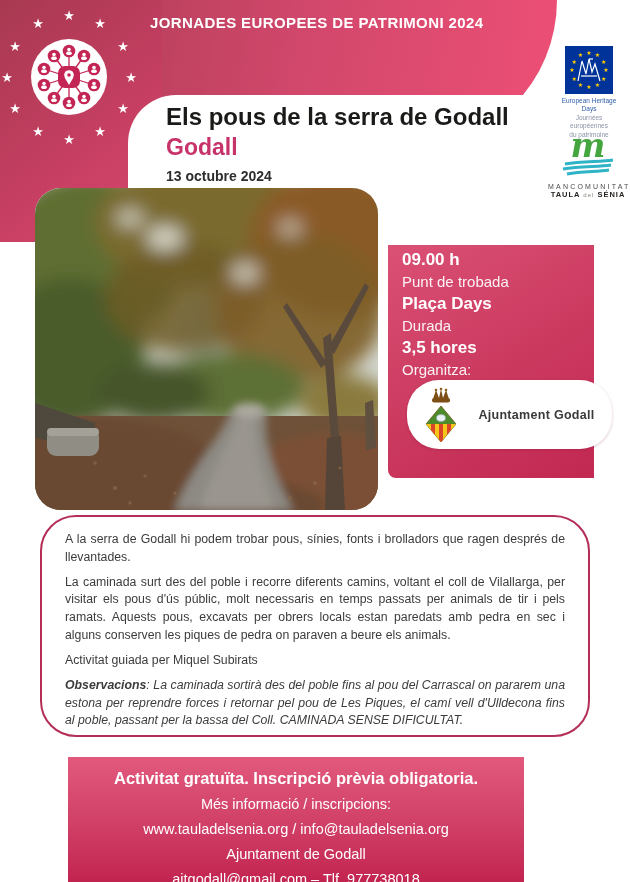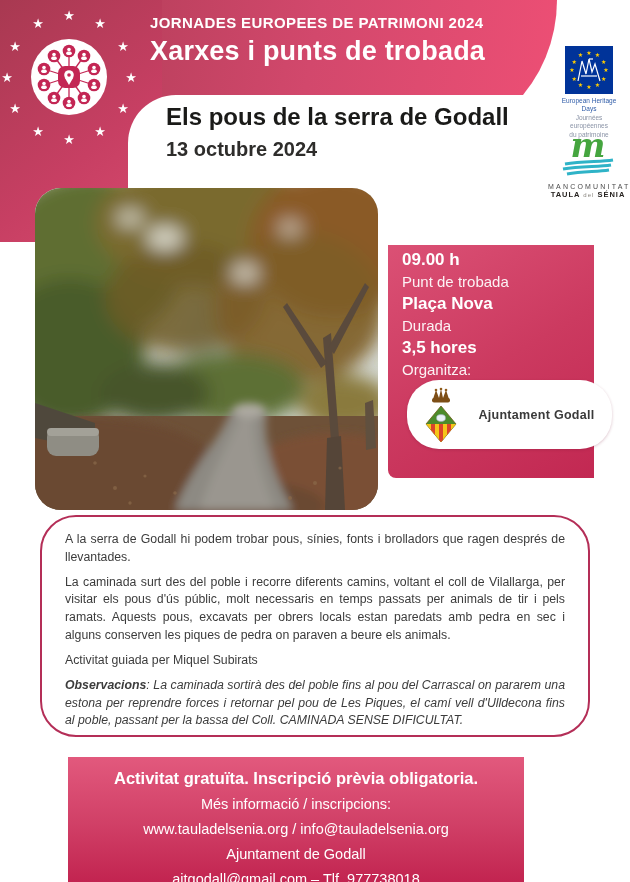--- a/index.html
+++ b/index.html
@@ -28,21 +28,21 @@
   }
   
   .medallion{position:absolute;left:0;top:0;width:142px;height:162px;z-index:2;}
   
   .title-panel{
     position:absolute;left:128px;top:95px;width:502px;height:150px;z-index:5;
     background:#ffffff;border-radius:48px 0 0 0;padding:8px 0 0 38px;box-sizing:border-box;
   }
   .event-title{margin:0;font-size:24px;line-height:1.15;font-weight:bold;color:#1a1a18;}
   .event-place{margin:3px 0 0;font-size:23px;font-weight:bold;color:#c8326a;}
-  .event-date{margin:7px 0 0;font-size:20px;font-weight:bold;color:#2e2d2b;}
+  .event-date{margin:7px 0 0;font-size:14px;font-weight:bold;color:#2e2d2b;}
   
   .eu-logo{position:absolute;left:556px;top:46px;width:66px;z-index:10;text-align:center;}
   .eu-square{display:block;margin:0 auto;}
   .eu-cap1{font-size:6.5px;color:#2f5ca8;margin-top:3px;line-height:1.3;}
   .eu-cap2{font-size:6.5px;color:#8a93a6;line-height:1.3;}
   .manco{position:absolute;left:548px;top:130px;width:80px;z-index:10;text-align:center;}
   .manco-name{font-size:7px;letter-spacing:2.2px;color:#4a4a4a;margin-top:1px;white-space:nowrap;}
   .manco-taula{font-size:7.5px;font-weight:bold;color:#26221f;letter-spacing:1px;white-space:nowrap;}
   .manco-del{font-size:6px;font-weight:normal;color:#8a867f;}
   
@@ -160,24 +160,24 @@
     </g>
     <g>
       <rect x="58" y="66" width="22" height="22" rx="7" fill="#c32654"></rect>
       <circle cx="69" cy="75" r="4.8" fill="#ffffff"></circle>
       <polygon points="64.6,77.5 73.4,77.5 69,85" fill="#ffffff"></polygon>
       <circle cx="69" cy="75" r="1.8" fill="#c32654"></circle>
     </g>
   </svg>
 
   <div class="kicker">JORNADES EUROPEES DE PATRIMONI 2024</div>
-  <div class="header-title">Xarxes i punts de trobada</div>
 
   <div class="title-panel">
     <h1 class="event-title">Els pous de la serra de Godall</h1>
+    <h2 class="event-place">Godall</h2>
     <h3 class="event-date">13 octubre 2024</h3>
   </div>
 
   <div class="eu-logo">
     <svg class="eu-square" width="48" height="48" viewBox="0 0 48 48">
       <rect width="48" height="48" fill="#003399"></rect>
       <g fill="#ffcc00" font-family="DejaVu Sans" font-size="6" text-anchor="middle">
         <text x="24" y="9">★</text>
           <text x="32.5" y="11.3">★</text>
           <text x="38.7" y="17.5">★</text>
@@ -277,21 +277,21 @@
         <circle cx="255" cy="310" r="2"></circle>
           <circle cx="95" cy="315" r="1.7"></circle>
       </g>
     </svg>
   </div>
 
   <div class="sidebar">
     <div class="d-label">Hora inici</div>
     <div class="d-value">09.00 h</div>
     <div class="d-label">Punt de trobada</div>
-    <div class="d-value">Plaça Nova</div>
+    <div class="d-value">Plaça Days</div>
     <div class="d-label">Durada</div>
     <div class="d-value">3,5 hores</div>
     <div class="d-label">Organitza:</div>
 
     <div class="org-box">
       <svg width="34" height="58" viewBox="0 0 34 58">
         <g>
           <polygon points="9,13 12,4 15,12 17,3 19,12 22,4 25,13" fill="#7d4e16"></polygon>
           <circle cx="12" cy="4" r="1.3" fill="#8f5c1c"></circle>
             <circle cx="17" cy="3" r="1.3" fill="#8f5c1c"></circle>

